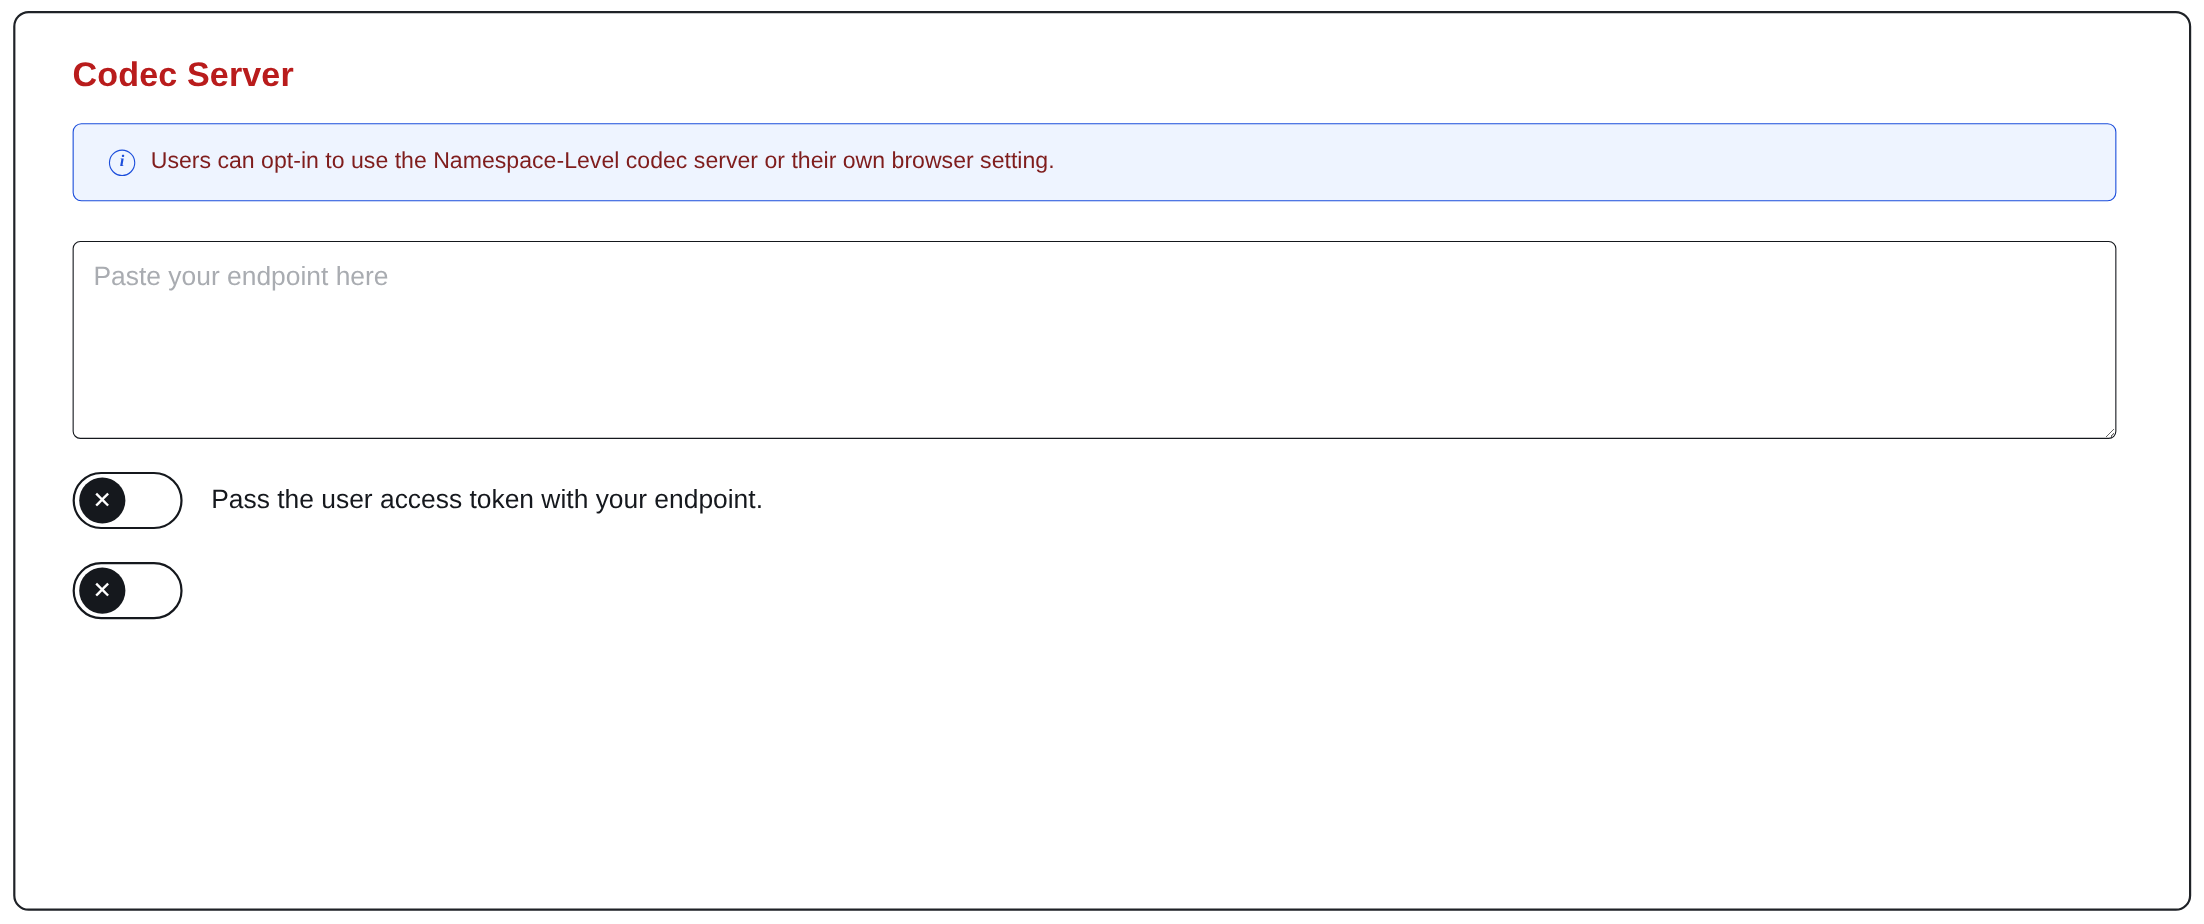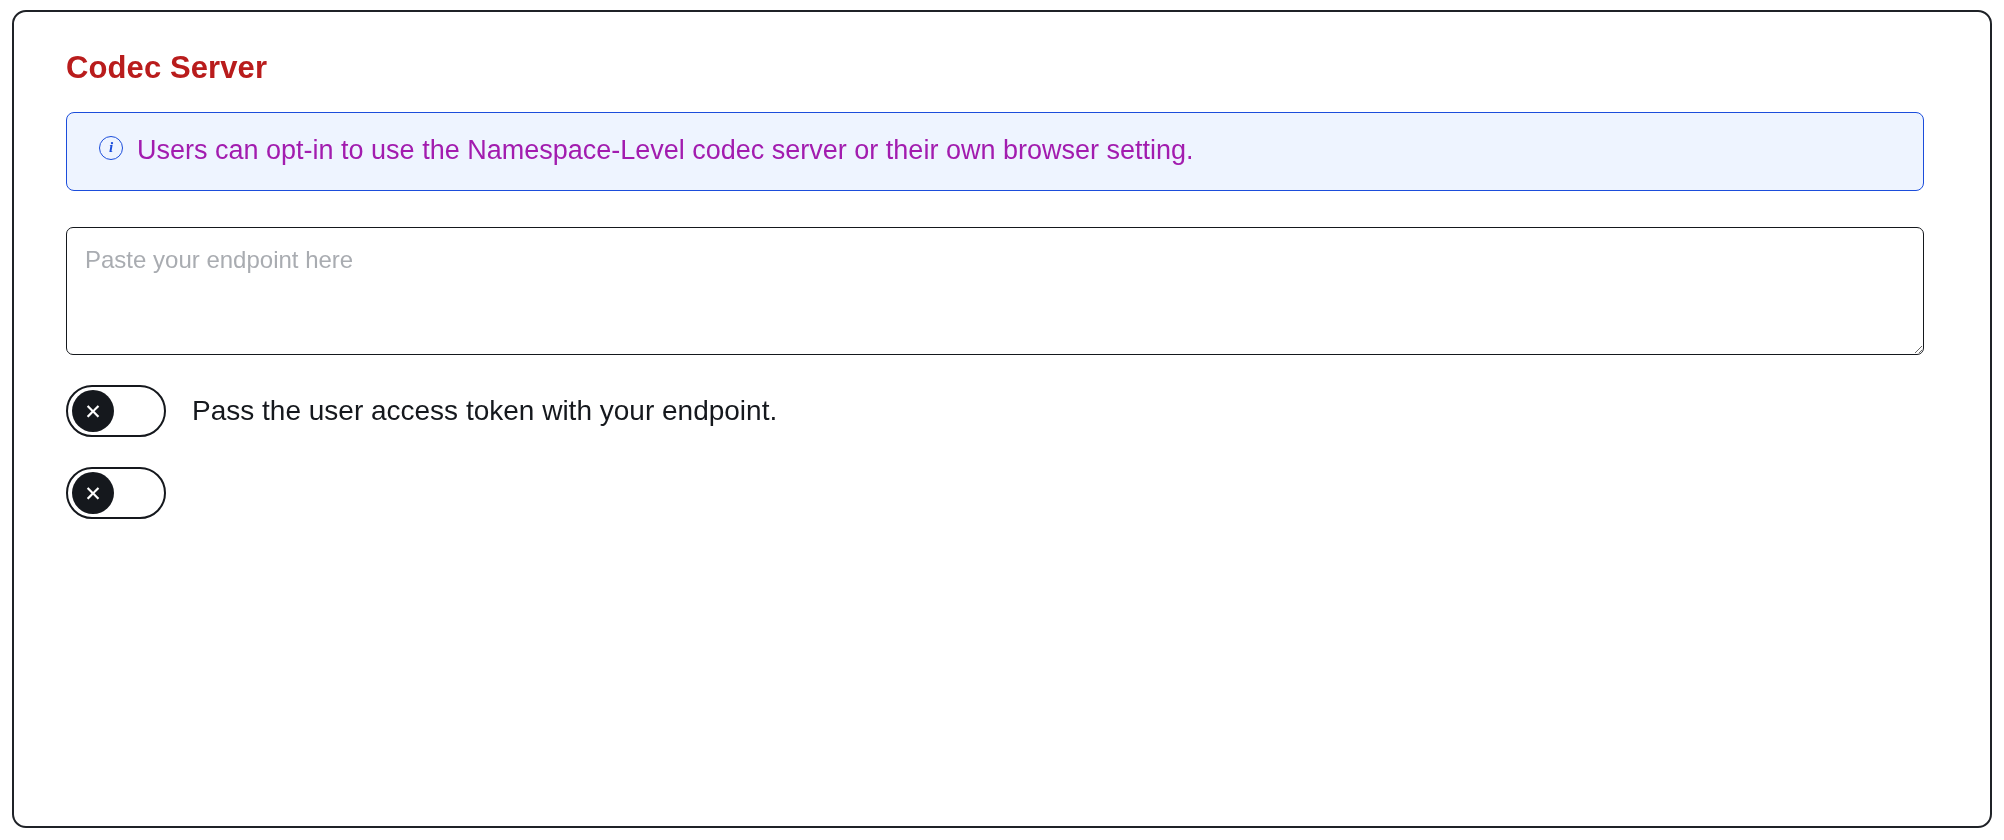--- a/index.html
+++ b/index.html
@@ -76,37 +76,37 @@
   }
 
   .callout-title {
     font-size: 22px;
     font-weight: bold;
     color: #1b4ddb;
     line-height: 1.25;
   }
 
   .callout-body {
-    font-size: 27px;
-    color: #a21caf;
+    font-size: 21px;
+    color: #7f1d1d;
     line-height: 1.3;
   }
 
   .description {
     font-size: 22px;
     color: #15181d;
     margin: 0 0 22px 2px;
     line-height: 1.3;
   }
 
   .endpoint-input {
     box-sizing: border-box;
     display: block;
     width: 1858px;
-    height: 128px;
+    height: 180px;
     border: 1.5px solid #15181d;
     border-radius: 7px;
     background: #ffffff;
     padding: 18px 18px;
     font-family: "Liberation Sans", sans-serif;
     font-size: 24px;
     color: #15181d;
     resize: vertical;
     outline: none;
   }
@@ -142,21 +142,21 @@
     background: #15181d;
     display: flex;
     align-items: center;
     justify-content: center;
     color: #ffffff;
     font-size: 21px;
     line-height: 1;
   }
 
   .toggle-label {
-    font-size: 28px;
+    font-size: 24px;
     color: #15181d;
     line-height: 1.2;
   }
 </style>
 </head>
 <body>
 
 <div class="page">
   <div class="card">
 

